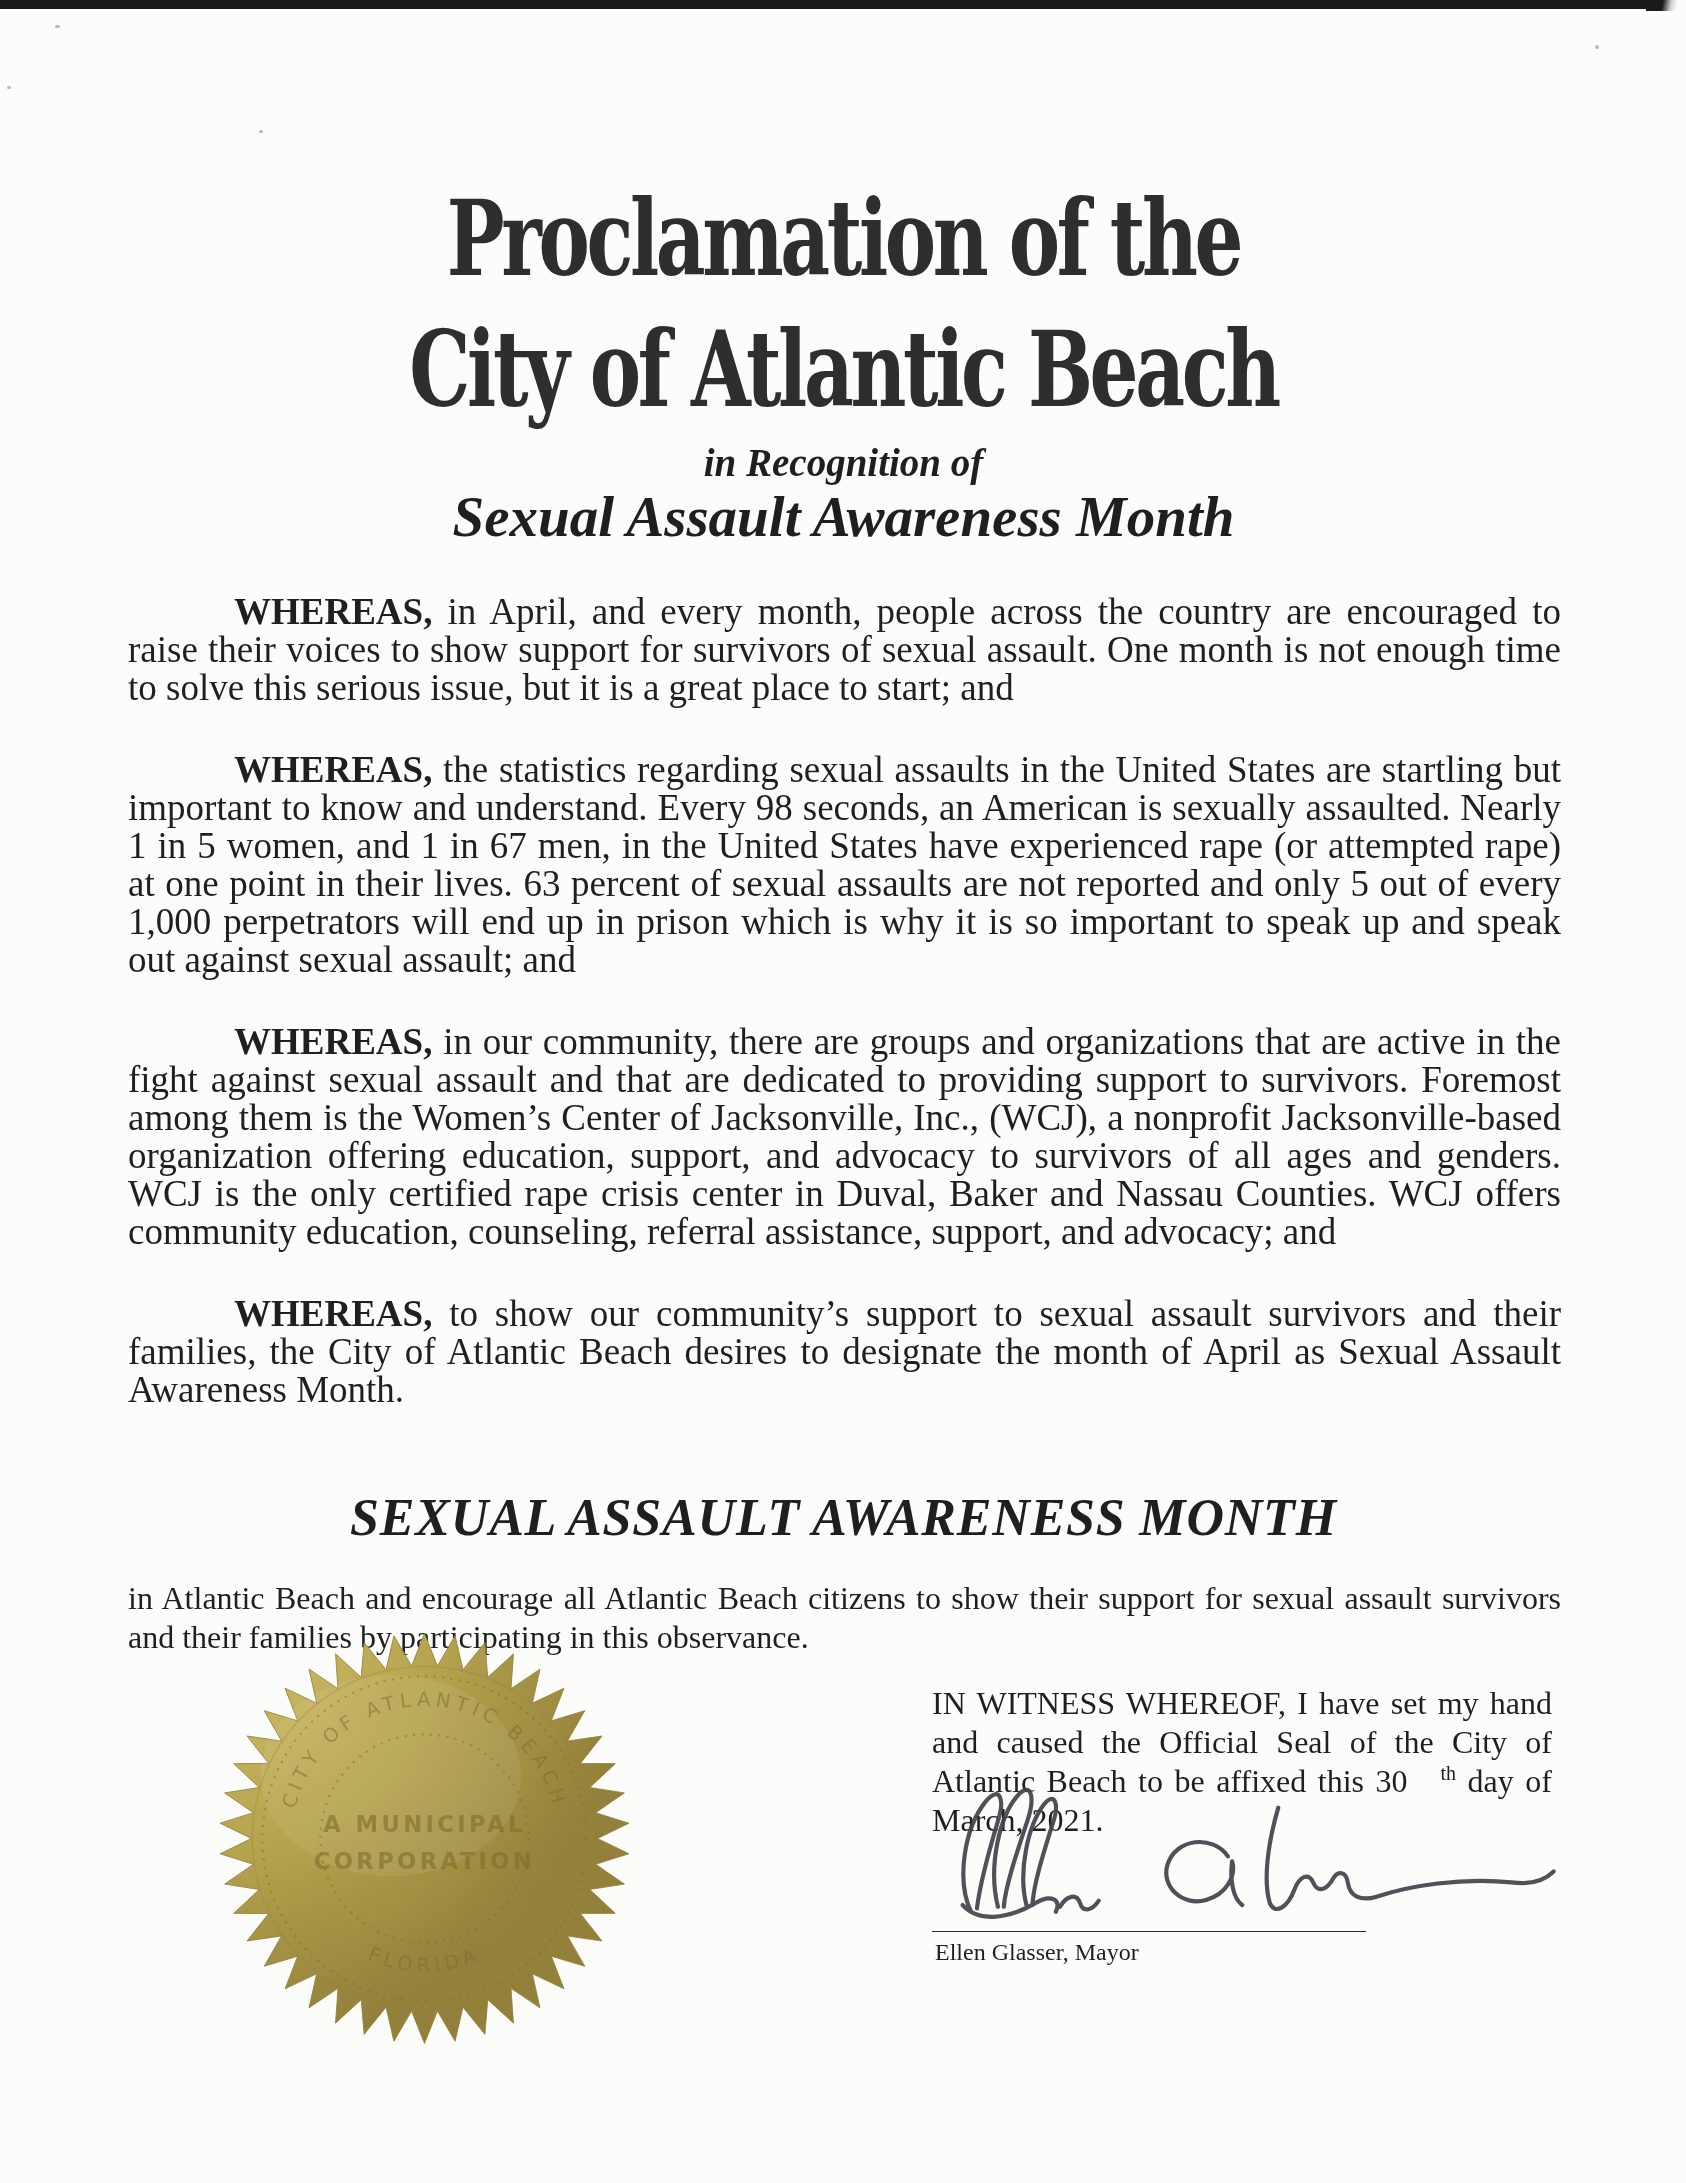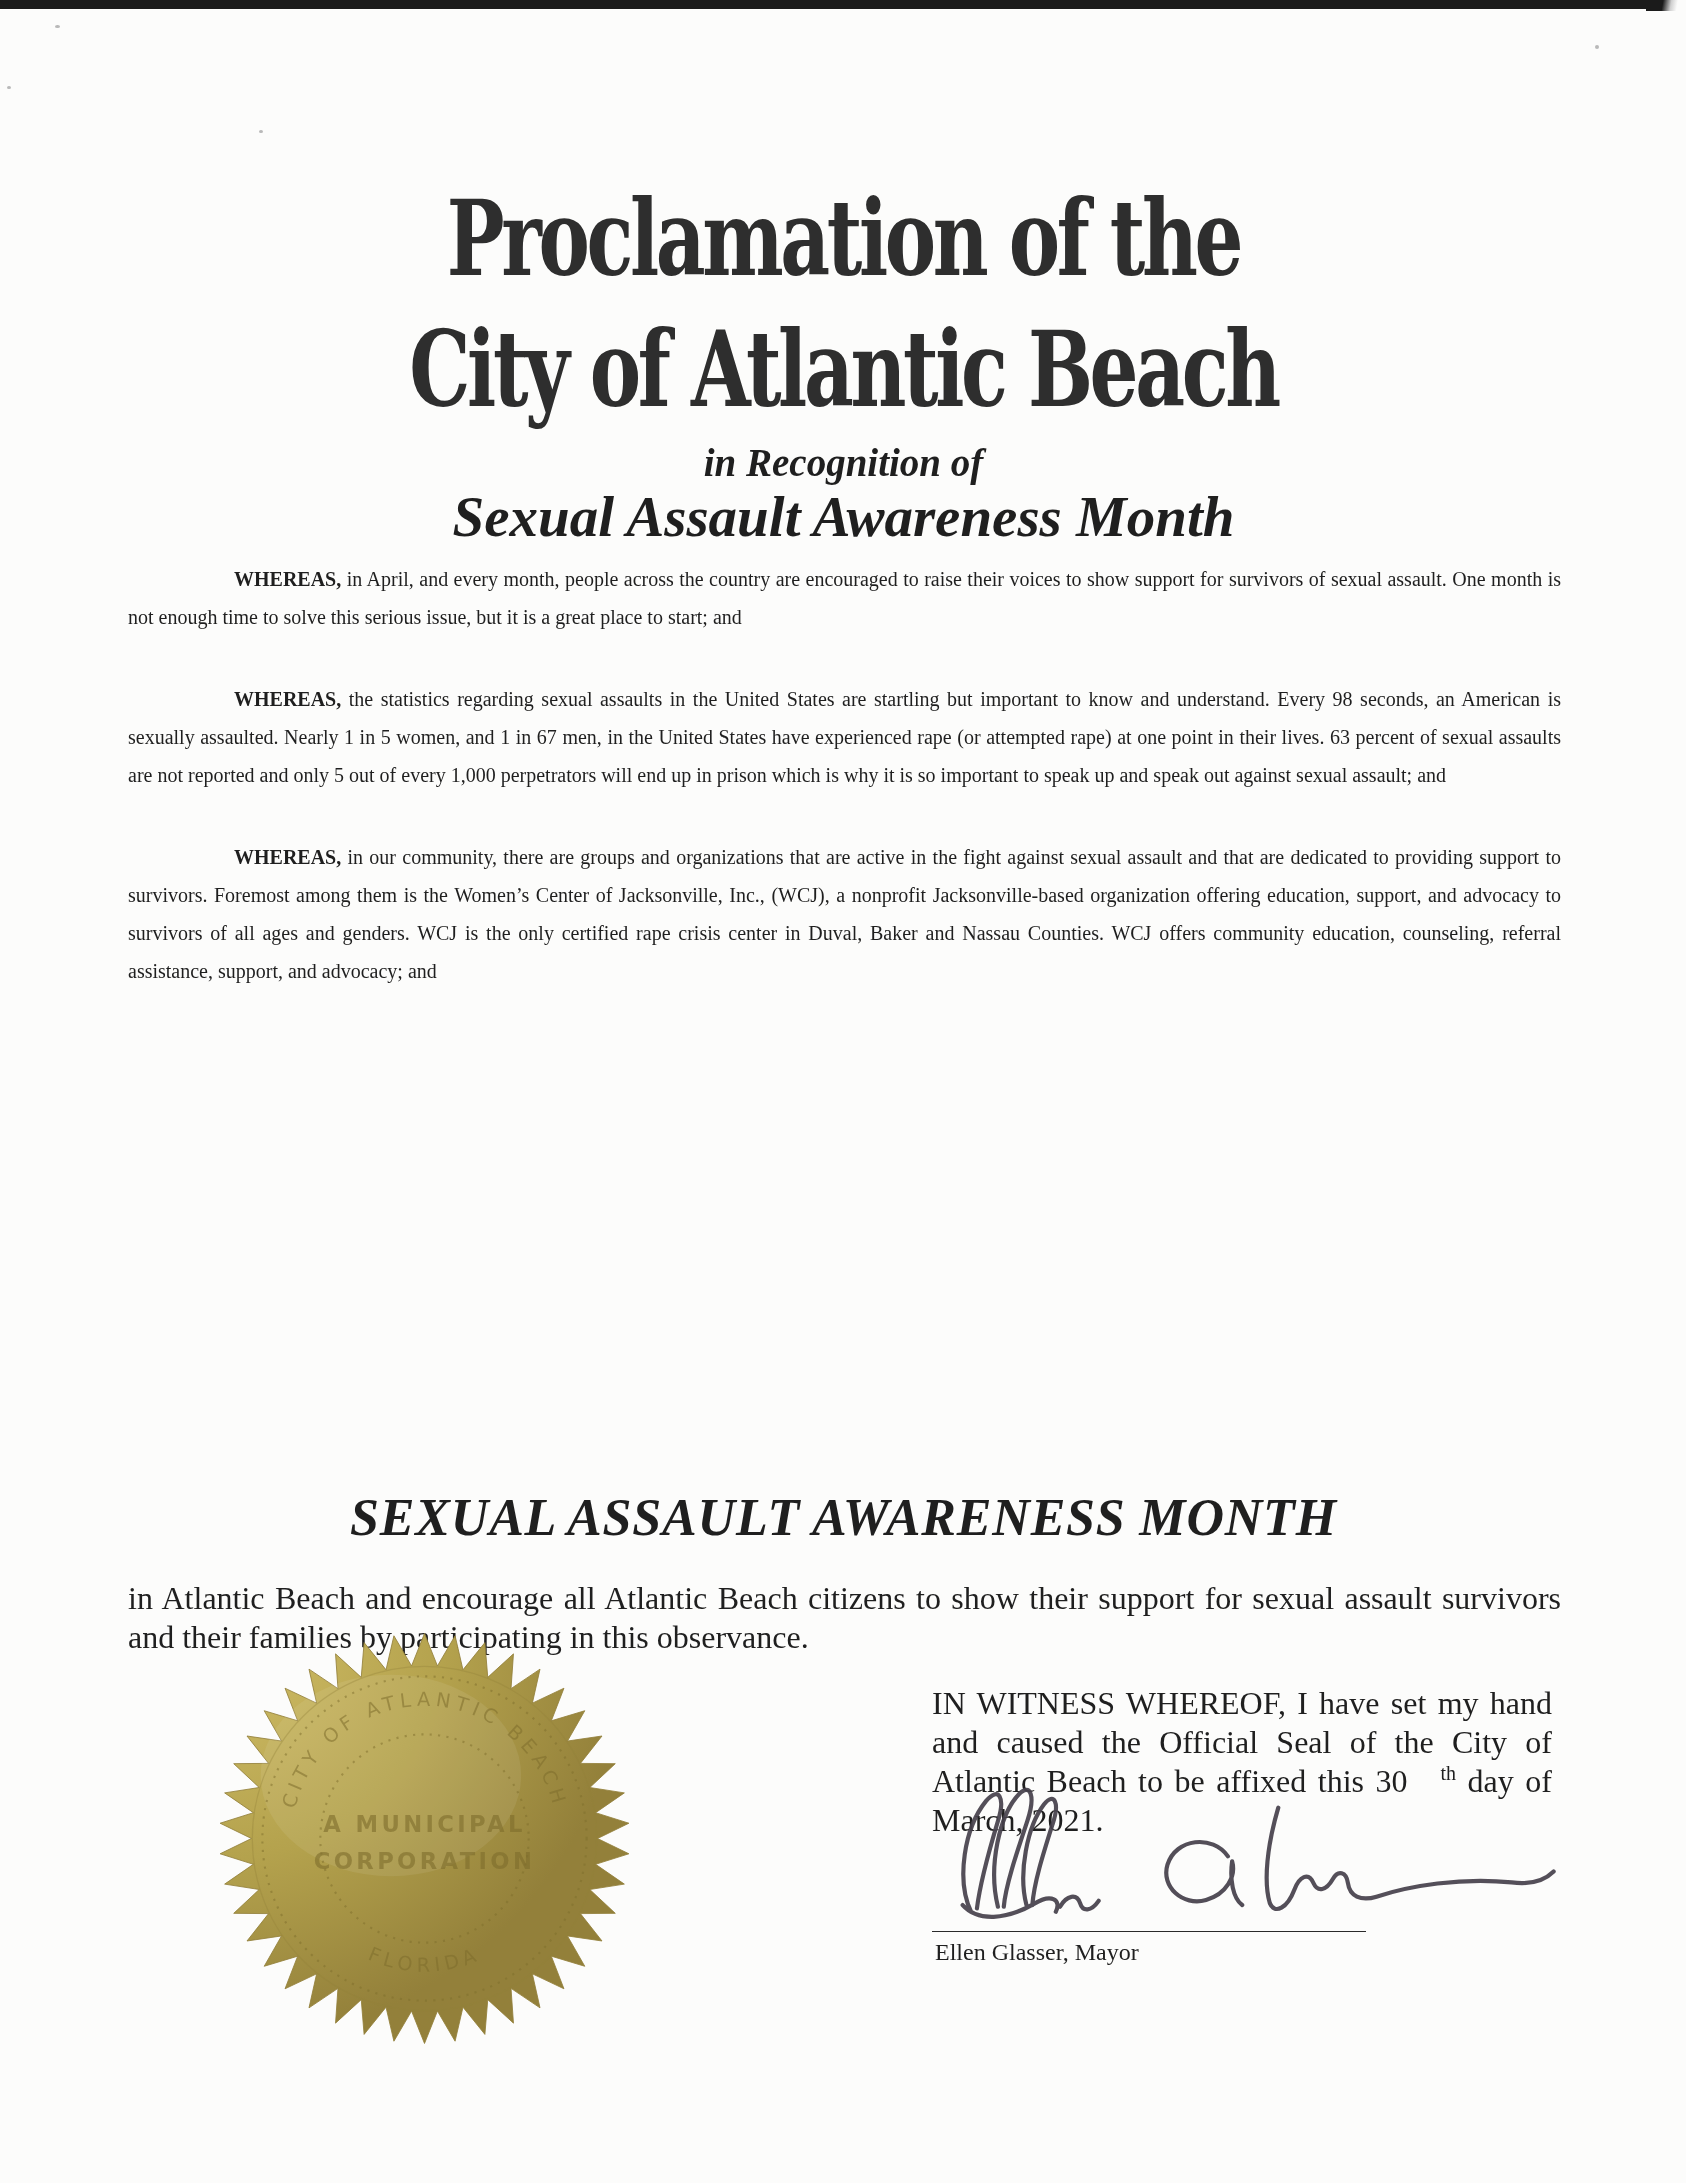--- a/index.html
+++ b/index.html
@@ -41,22 +41,22 @@
     font-style:italic;font-weight:bold;
     font-size:39px;
   }
   .occasion{
     position:absolute;top:484px;left:0;width:100%;
     text-align:center;
     font-style:italic;font-weight:bold;
     font-size:57px;
   }
   .body-text{
-    position:absolute;top:560px;left:128px;width:1433px;
-    font-size:20px;line-height:38px;
+    position:absolute;top:593px;left:128px;width:1433px;
+    font-size:37px;line-height:38px;
     text-align:justify;
   }
   .para{margin:0 0 44px 0;text-indent:106px;}
   .lead{font-weight:bold;}
   .mid-heading{
     position:absolute;top:1488px;left:0;width:100%;
     text-align:center;
     font-style:italic;font-weight:bold;
     font-size:52px;
     letter-spacing:0.8px;
@@ -110,20 +110,21 @@
 
   <div class="title title-1">Proclamation of the</div>
   <div class="title title-2">City of Atlantic Beach</div>
   <div class="recognition">in Recognition of</div>
   <div class="occasion">Sexual Assault Awareness Month</div>
 
   <div class="body-text">
     <p class="para"><span class="lead">WHEREAS,</span><span> in April, and every month, people across the country are encouraged to raise their voices to show support for survivors of sexual assault. One month is not enough time to solve this serious issue, but it is a great place to start; and</span></p>
     <p class="para"><span class="lead">WHEREAS,</span><span> the statistics regarding sexual assaults in the United States are startling but important to know and understand. Every 98 seconds, an American is sexually assaulted. Nearly 1 in 5 women, and 1 in 67 men, in the United States have experienced rape (or attempted rape) at one point in their lives. 63 percent of sexual assaults are not reported and only 5 out of every 1,000 perpetrators will end up in prison which is why it is so important to speak up and speak out against sexual assault; and</span></p>
     <p class="para"><span class="lead">WHEREAS,</span><span> in our community, there are groups and organizations that are active in the fight against sexual assault and that are dedicated to providing support to survivors. Foremost among them is the Women’s Center of Jacksonville, Inc., (WCJ), a nonprofit Jacksonville-based organization offering education, support, and advocacy to survivors of all ages and genders. WCJ is the only certified rape crisis center in Duval, Baker and Nassau Counties. WCJ offers community education, counseling, referral assistance, support, and advocacy; and</span></p>
+    <p class="para"><span class="lead">WHEREAS,</span><span> to show our community’s support to sexual assault survivors and their families, the City of Atlantic Beach desires to designate the month of April as Sexual Assault Awareness Month.</span></p>
   </div>
 
   <div class="mid-heading">SEXUAL ASSAULT AWARENESS MONTH</div>
   <p class="closing">in Atlantic Beach and encourage all Atlantic Beach citizens to show their support for sexual assault survivors and their families by participating in this observance.</p>
 
   <div class="seal-wrap">
     <svg width="415" height="415" viewBox="-247 -247 494 494">
       <defs>
         <radialGradient id="goldGrad" cx="0" cy="0" r="1">
           <stop offset="0%" style="stop-color:var(--seal_gold_light,#d2bf68)"></stop>

